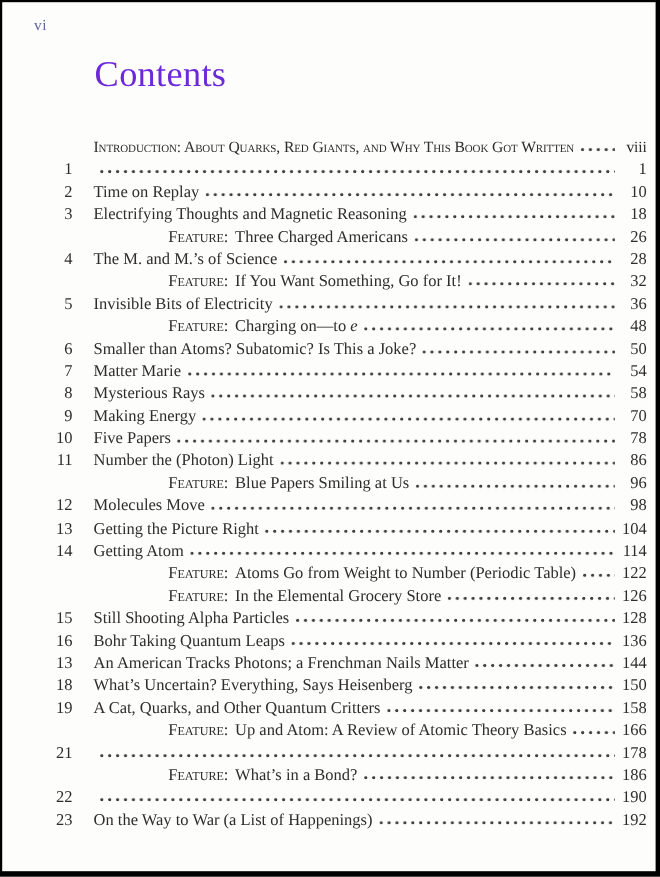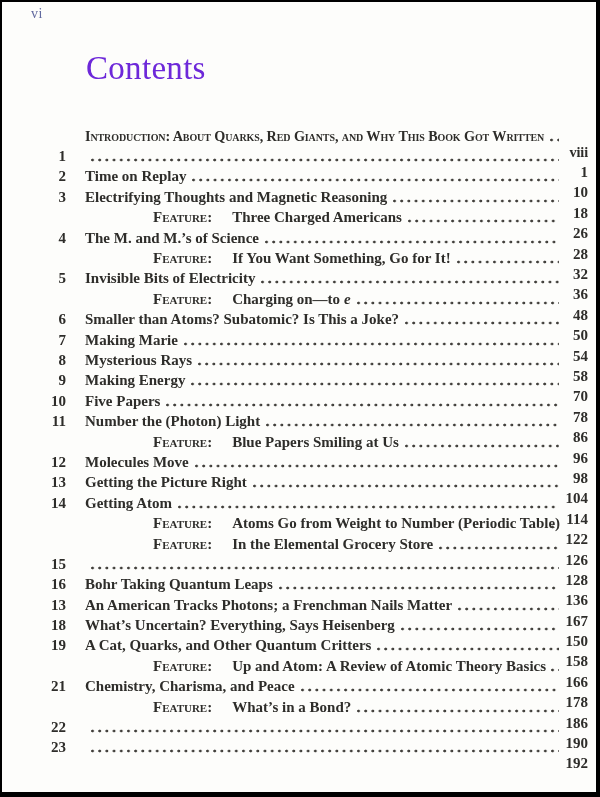--- a/index.html
+++ b/index.html
@@ -11,74 +11,72 @@
     overflow: hidden;
   }
   .page {
     position: absolute;
     left: 2px; top: 2px; right: 4px; bottom: 5px;
     background: #fdfdfb;
     color: #2e2d2a;
   }
   .folio {
     position: absolute;
-    left: 29px; top: 4px;
+    left: 29px; top: 14px;
     font-size: 14px;
     letter-spacing: 0.5px;
     text-align: right;
   }
   .contents-title {
     position: absolute;
     left: 84px; top: 48px;
     margin: 0;
     font-size: 33px;
     font-weight: normal;
     letter-spacing: 0.3px;
     color: #6d28d9;
   }
   .toc {
     position: absolute;
     left: 38px; right: 8px; top: 124px;
     font-size: 15px;
   }
   .toc-row {
     display: flex;
-    align-items: center;
+    align-items: flex-start;
     height: 20.4px;
     white-space: nowrap;
-    font-weight: bold;
   }
   .toc-row .num {
     flex: none;
     width: 26px;
     text-align: right;
     margin-right: 19px;
   }
   .toc-row.intro { padding-left: 45px; font-size: 14.2px; letter-spacing: -0.1px; }
   .toc-row.feature { padding-left: 113px; }
   .sc { font-variant: small-caps; }
-  .feature-label { margin-right: 20px; }
+  .feature-label { margin-right: 6px; }
   .title-cell { flex: 0 1 auto; min-width: 0; }
   .italic { font-style: italic; }
   .italic-sup { font-style: italic; font-size: 0.62em; vertical-align: 0.45em; }
   .dots {
     flex: 1 1 auto;
     min-width: 8px;
     height: 13px;
     margin: 0 3px 0 6px;
     background-image: radial-gradient(circle at 1.6px 50%, #403e3a 1.15px, rgba(0,0,0,0) 1.7px);
     background-size: 7.2px 4px;
     background-repeat: repeat-x;
     background-position: left bottom 1px;
   }
   .pagenum {
     flex: none;
     min-width: 26px;
     text-align: right;
-    margin-top: 32px;
   }
 </style>
 </head>
 <body>
 
 <div class="page">
   <div class="folio" style="color: rgb(98, 106, 159);">vi</div>
   <h1 class="contents-title">Contents</h1>
   <div class="toc">
       <div class="toc-row intro">
@@ -134,21 +132,21 @@
         <span class="pagenum">48</span>
       </div>
       <div class="toc-row chapter">
         <span class="num">6</span>
         <span class="title-cell"><span>Smaller than Atoms? Subatomic? Is This a Joke?</span></span>
         <span class="dots"></span>
         <span class="pagenum">50</span>
       </div>
       <div class="toc-row chapter">
         <span class="num">7</span>
-        <span class="title-cell"><span>Making Marie</span></span>
+        <span class="title-cell"><span>Matter Marie</span></span>
         <span class="dots"></span>
         <span class="pagenum">54</span>
       </div>
       <div class="toc-row chapter">
         <span class="num">8</span>
         <span class="title-cell"><span>Mysterious Rays</span></span>
         <span class="dots"></span>
         <span class="pagenum">58</span>
       </div>
       <div class="toc-row chapter">
@@ -200,34 +198,35 @@
         <span class="pagenum">122</span>
       </div>
       <div class="toc-row feature">
         <span class="feature-label sc">Feature:</span>
         <span class="title-cell"><span>In the Elemental Grocery Store</span></span>
         <span class="dots"></span>
         <span class="pagenum">126</span>
       </div>
       <div class="toc-row chapter">
         <span class="num">15</span>
+        <span class="title-cell"><span>Still Shooting Alpha Particles</span></span>
         <span class="dots"></span>
         <span class="pagenum">128</span>
       </div>
       <div class="toc-row chapter">
         <span class="num">16</span>
         <span class="title-cell"><span>Bohr Taking Quantum Leaps</span></span>
         <span class="dots"></span>
         <span class="pagenum">136</span>
       </div>
       <div class="toc-row chapter">
         <span class="num">13</span>
         <span class="title-cell"><span>An American Tracks Photons; a Frenchman Nails Matter</span></span>
         <span class="dots"></span>
-        <span class="pagenum">167</span>
+        <span class="pagenum">144</span>
       </div>
       <div class="toc-row chapter">
         <span class="num">18</span>
         <span class="title-cell"><span>What’s Uncertain? Everything, Says Heisenberg</span></span>
         <span class="dots"></span>
         <span class="pagenum">150</span>
       </div>
       <div class="toc-row chapter">
         <span class="num">19</span>
         <span class="title-cell"><span>A Cat, Quarks, and Other Quantum Critters</span></span>
@@ -235,34 +234,34 @@
         <span class="pagenum">158</span>
       </div>
       <div class="toc-row feature">
         <span class="feature-label sc">Feature:</span>
         <span class="title-cell"><span>Up and Atom: A Review of Atomic Theory Basics</span></span>
         <span class="dots"></span>
         <span class="pagenum">166</span>
       </div>
       <div class="toc-row chapter">
         <span class="num">21</span>
-        <span class="title-cell"><span>Chemistry, Charisma, and Peace</span></span>
         <span class="dots"></span>
         <span class="pagenum">178</span>
       </div>
       <div class="toc-row feature">
         <span class="feature-label sc">Feature:</span>
         <span class="title-cell"><span>What’s in a Bond?</span></span>
         <span class="dots"></span>
         <span class="pagenum">186</span>
       </div>
       <div class="toc-row chapter">
         <span class="num">22</span>
         <span class="dots"></span>
         <span class="pagenum">190</span>
       </div>
       <div class="toc-row chapter">
         <span class="num">23</span>
+        <span class="title-cell"><span>On the Way to War (a List of Happenings)</span></span>
         <span class="dots"></span>
         <span class="pagenum">192</span>
       </div>
     </div>
 </div>
 
 </body></html>

